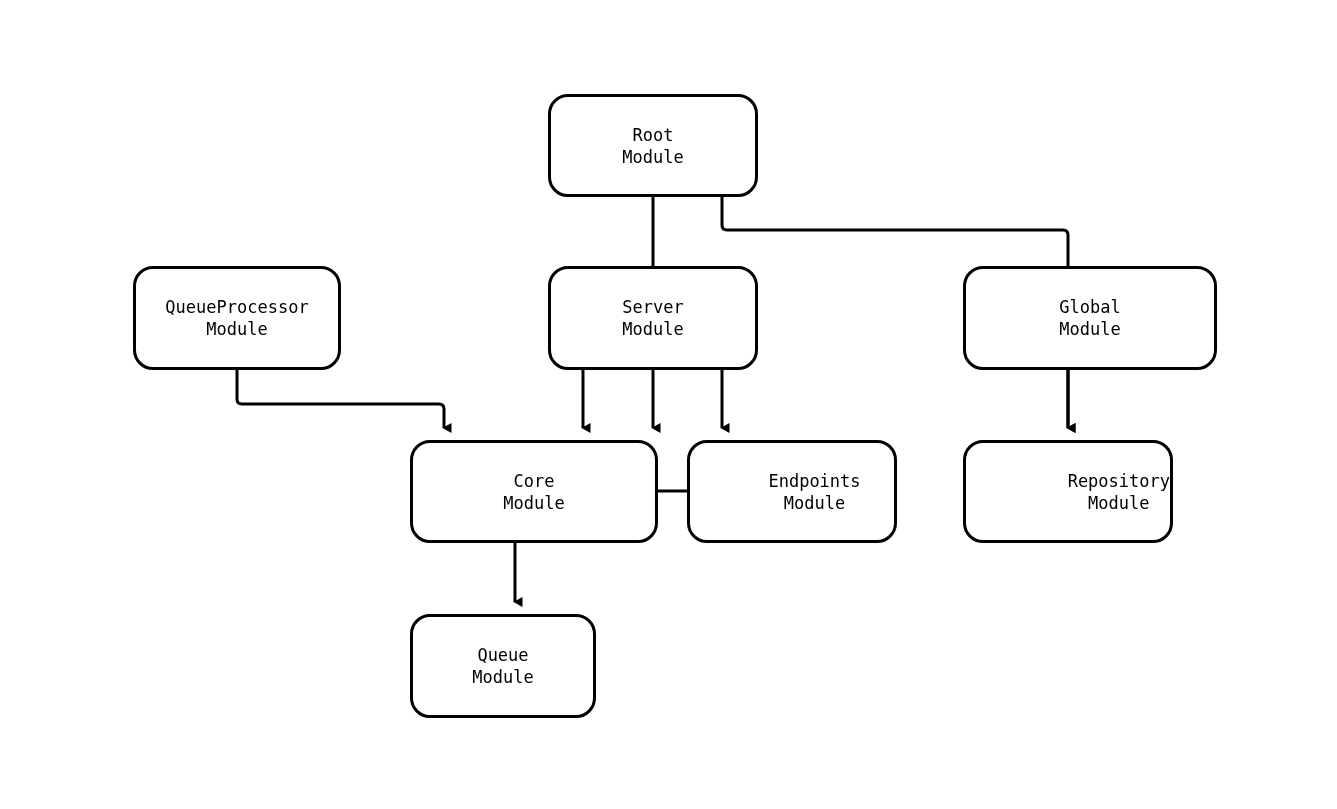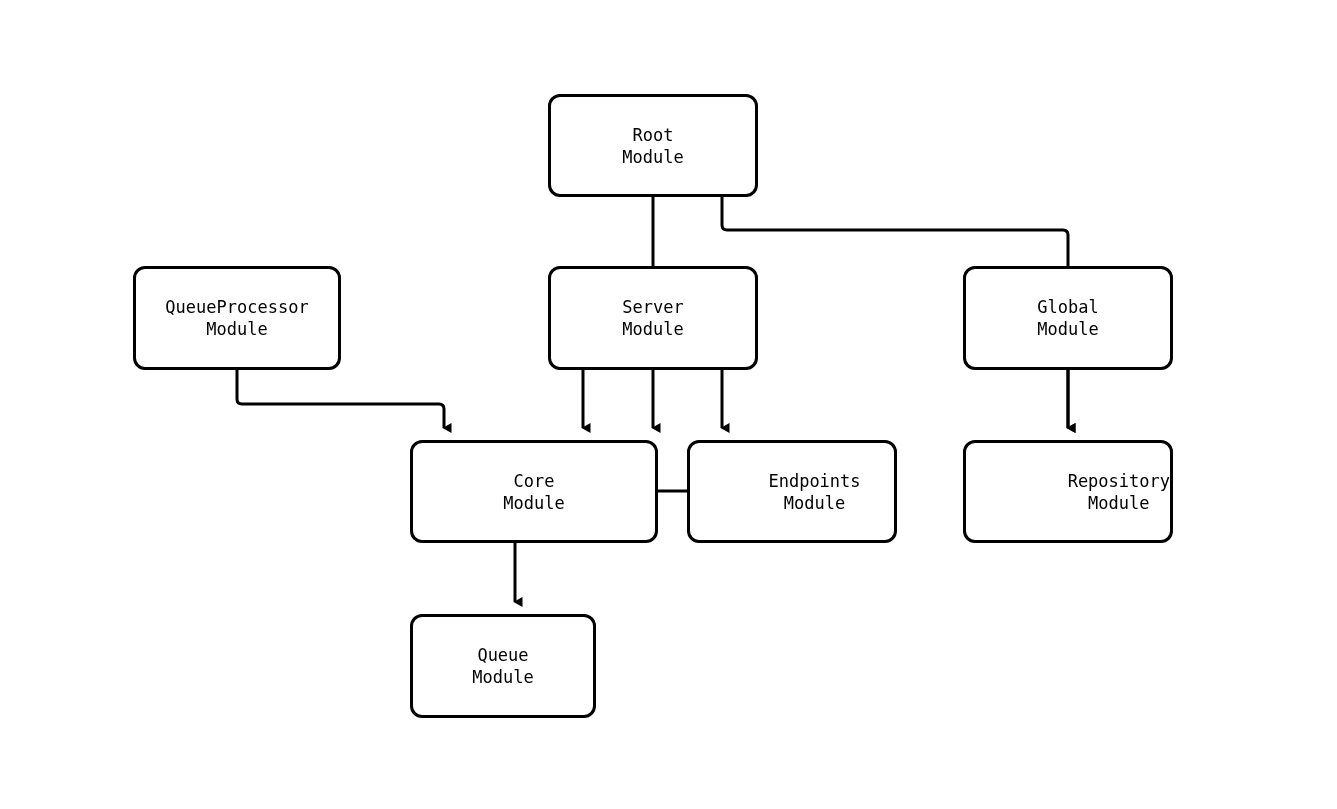--- a/index.html
+++ b/index.html
@@ -23,21 +23,21 @@
     left: 0;
     top: 0;
     width: 1337px;
     height: 809px;
   }
   .node {
     position: absolute;
     box-sizing: border-box;
     background: #ffffff;
     border: 3px solid #000000;
-    border-radius: 12px;
+    border-radius: 20px;
     display: flex;
     flex-direction: column;
     align-items: center;
     justify-content: center;
     z-index: 2;
   }
   .node-label {
     font-family: "DejaVu Sans Mono", "Liberation Mono", monospace;
     font-size: 17px;
     line-height: 22px;
@@ -87,21 +87,21 @@
   <div class="node" style="left:133px; top:266px; width:208px; height:104px;">
     <div class="node-label">QueueProcessor
 Module</div>
   </div>
 
   <div class="node" style="left:548px; top:266px; width:210px; height:104px;align-items:center;">
     <div class="node-label">Server
 Module</div>
   </div>
 
-  <div class="node" style="left:963px; top:266px; width:210px; height:104px;">
+  <div class="node" style="left:963px; top:266px; width:254px; height:104px;">
     <div class="node-label">Global
 Module</div>
   </div>
 
   <div class="node" style="left:410px; top:440px; width:248px; height:103px;">
     <div class="node-label">Core
 Module</div>
   </div>
 
   <div class="node" style="left:687px; top:440px; width:210px; height:103px;padding-left:45px;">

